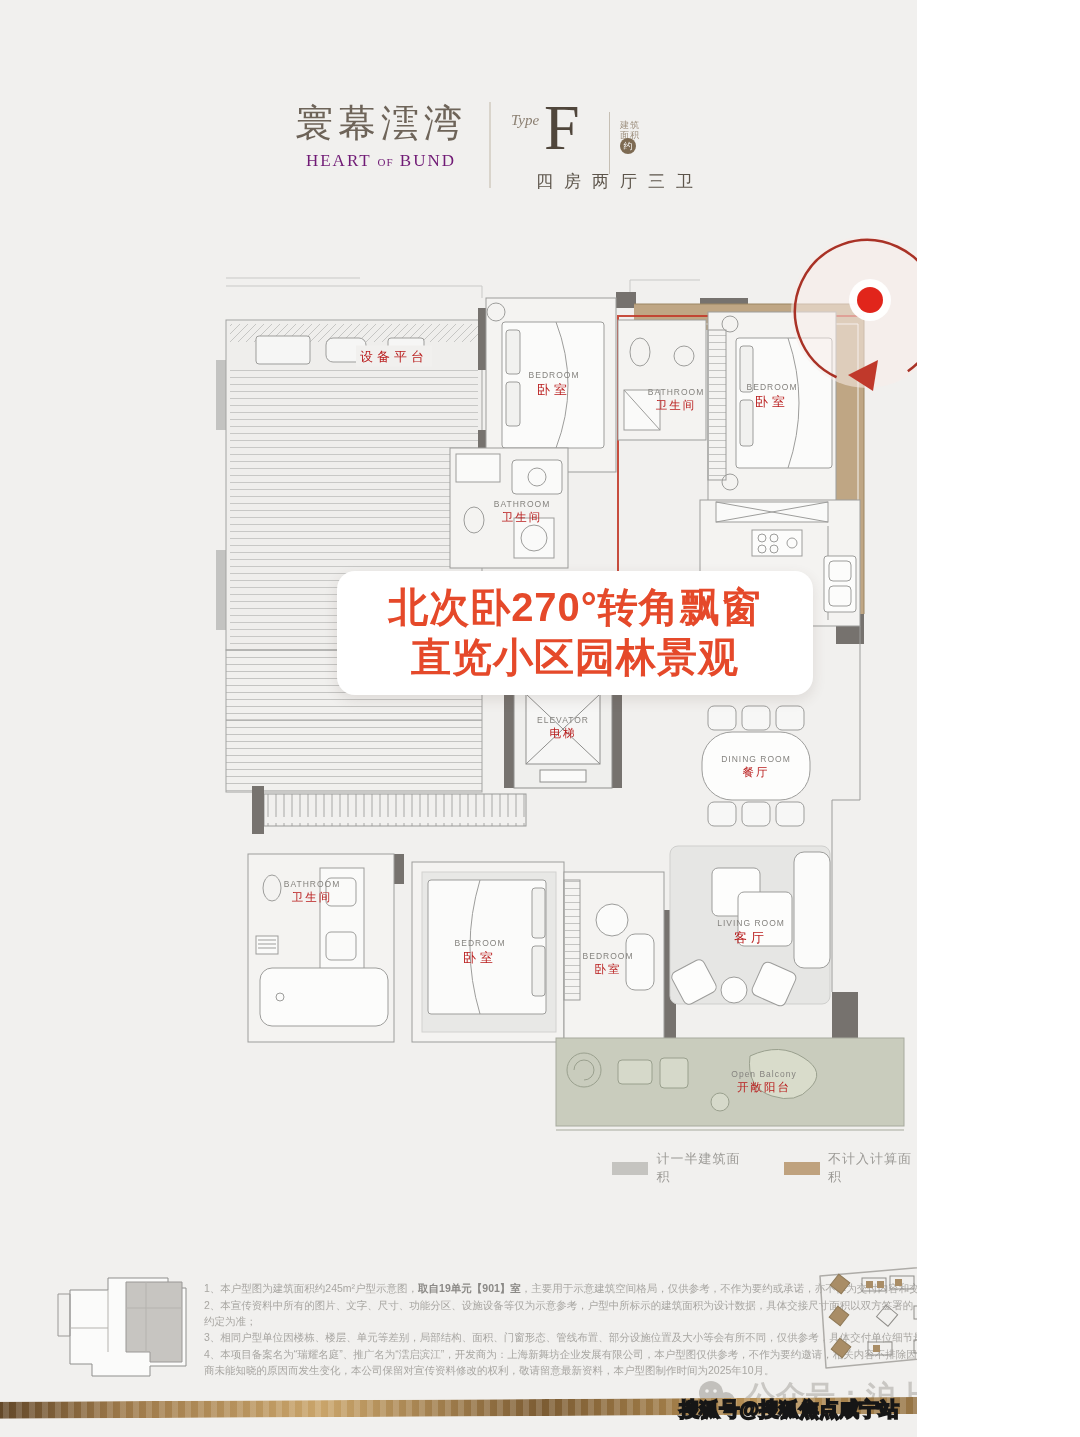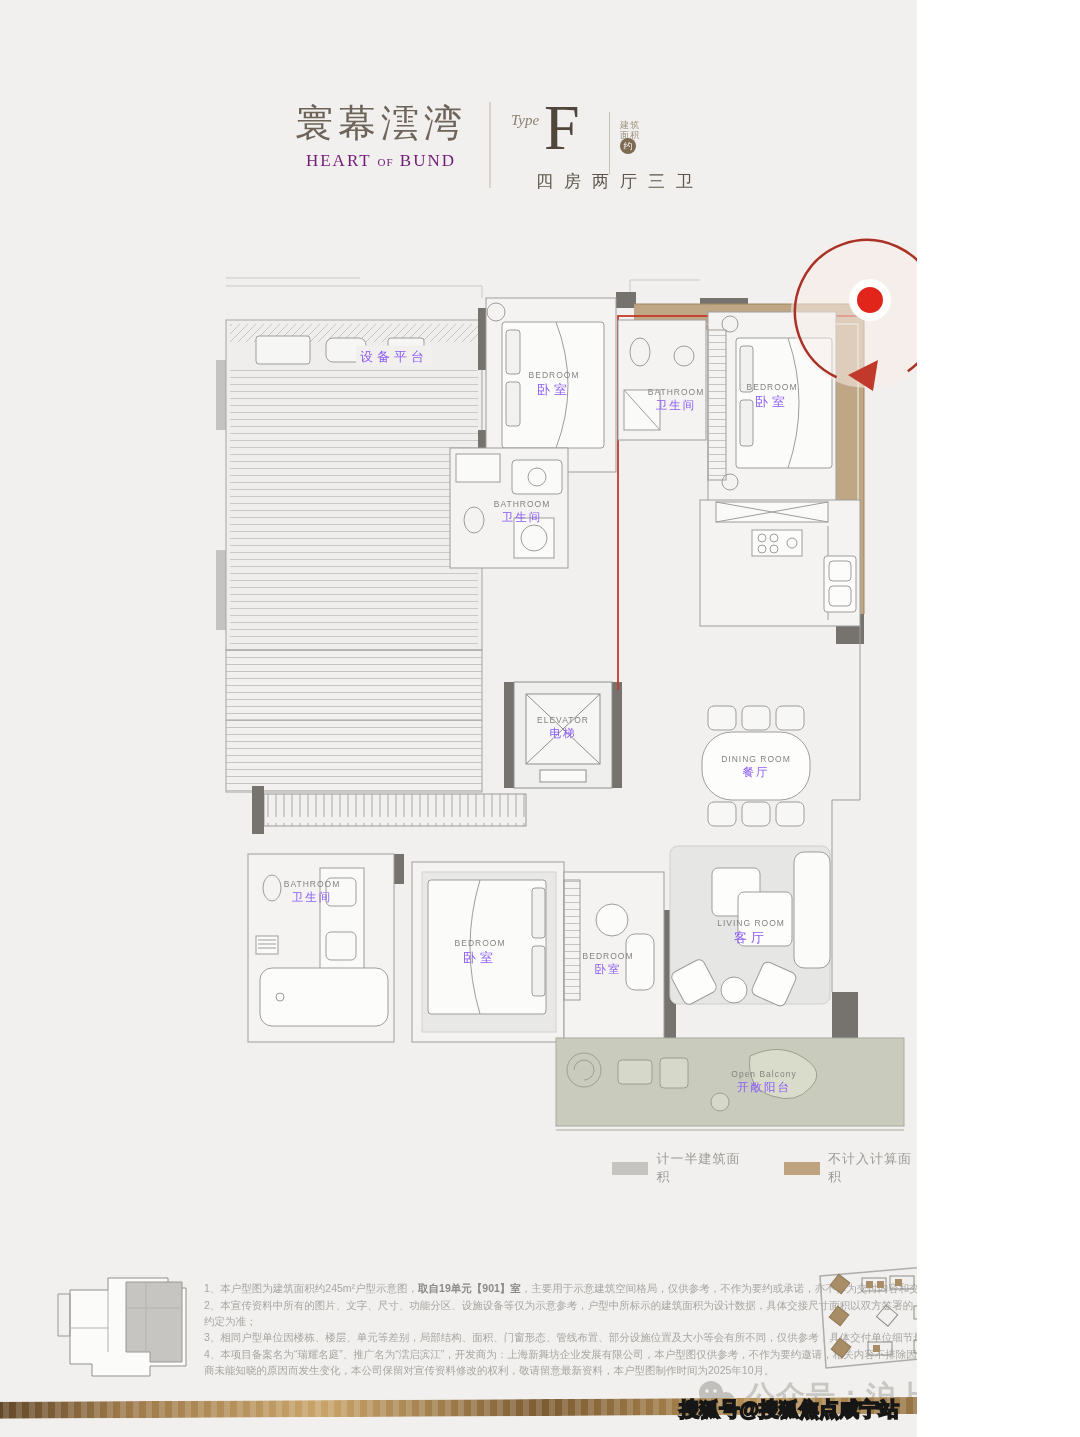--- a/index.html
+++ b/index.html
@@ -21,21 +21,21 @@
   .area-number{left:642px;top:94px;font-family:"Liberation Serif",serif;font-size:62px;color:#463c31;line-height:1;letter-spacing:2px;}
   .area-unit{font-size:32px;}
   .area-sup{font-size:15px;vertical-align:26px;}
   .layout-text{left:502px;top:162px;width:236px;text-align:center;font-family:"Liberation Serif",serif;
                font-size:17px;letter-spacing:11px;color:#5d554b;margin-top:8px;}
 
   
   .plan{left:160px;top:220px;width:780px;height:920px;}
   .rl{position:absolute;transform:translate(-50%,-50%);text-align:center;white-space:nowrap;z-index:3;}
   .rl .en{font-size:8.5px;letter-spacing:1px;color:#85837f;}
-  .rl .cn{font-size:13px;letter-spacing:4px;color:#8b5cf6;margin-top:1px;}
+  .rl .cn{font-size:13px;letter-spacing:4px;color:#b91c1c;margin-top:1px;}
   .rl.small .cn{font-size:11.5px;letter-spacing:2px;}
   .rl.boxed{background:#f1f0ee;padding:1px 4px;}
 
   
   .callout{left:337px;top:571px;width:476px;height:124px;background:#ffffff;border-radius:18px;
            box-shadow:0 5px 14px rgba(80,60,50,.12);text-align:center;z-index:6;}
   .callout .l{font-size:40px;font-weight:800;color:#e5492a;line-height:50px;letter-spacing:1px;}
   .callout .l1{margin-top:11px;}
 
   
@@ -332,20 +332,24 @@
     <div class="rl small" style="left:448px;top:744px;">
       <div class="en">BEDROOM</div>
       <div class="cn">卧室</div>
     </div>
     <div class="rl small" style="left:604px;top:862px;">
       <div class="en">Open Balcony</div>
       <div class="cn">开敞阳台</div>
     </div>
   </div>
 
+  <div class="abs callout">
+    <div class="l l1">北次卧270°转角飘窗</div>
+    <div class="l">直览小区园林景观</div>
+  </div>
 
   <div class="abs legend">
     <div class="item">
       <span class="sw sw-gray"></span>
       <span class="lb">计一半建筑面积</span>
     </div>
     <div class="item">
       <span class="sw sw-tan"></span>
       <span class="lb">不计入计算面积</span>
     </div>

